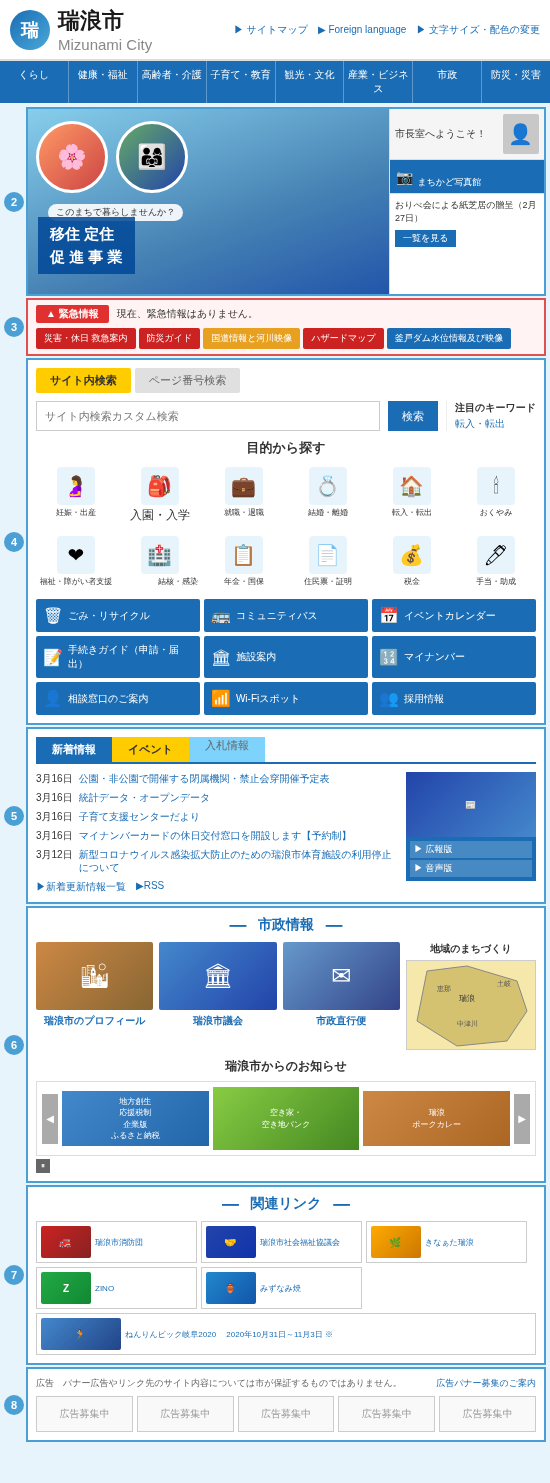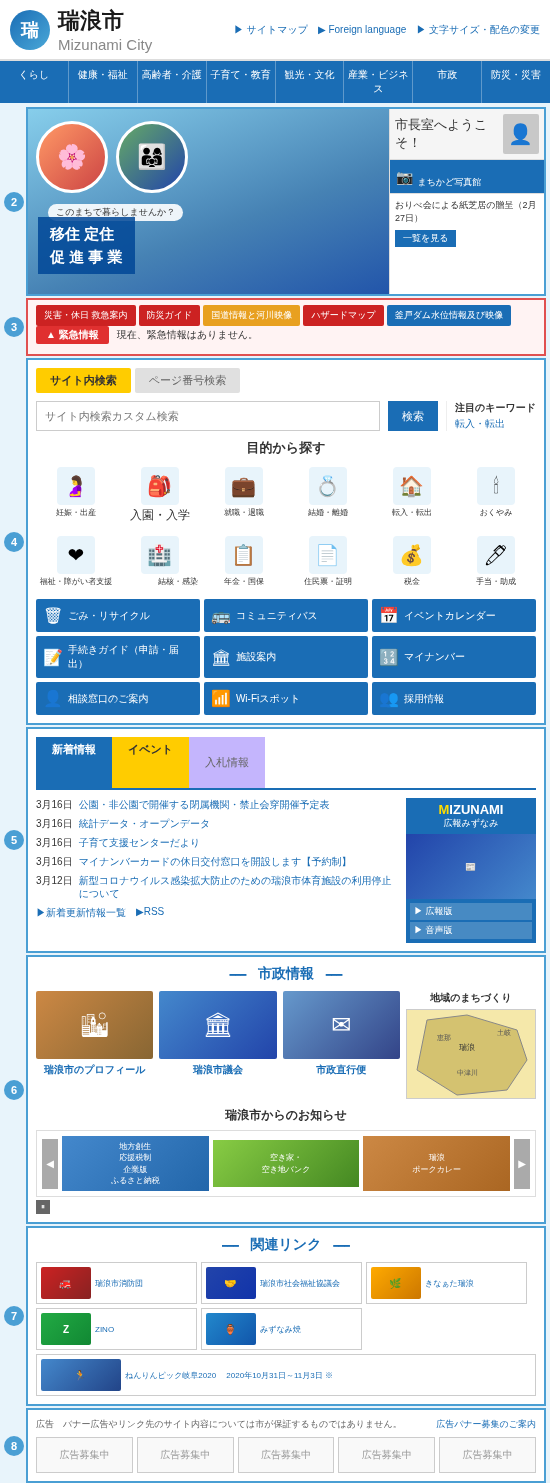--- a/index.html
+++ b/index.html
@@ -50,50 +50,50 @@
         <div style="position:absolute; top:95px; left:20px; background:rgba(255,255,255,0.9); color:#333; font-size:9px; padding:2px 8px; border-radius:10px;">このまちで暮らしませんか？</div>
 
         <div style="position:absolute; bottom:20px; left:10px; background:rgba(0,70,150,0.85); color:white; font-size:15px; font-weight:bold; padding:6px 12px; line-height:1.5;">
           <div>移住 定住</div>
           <div>促 進 事 業</div>
         </div>
       </div>
 
       <div style="width:155px; display:flex; flex-direction:column; border-left:1px solid #ddd;">
         <div style="background:#f5f5f5; padding:5px; border-bottom:1px solid #ddd; display:flex; align-items:center; gap:4px; cursor:pointer;">
-          <div style="font-size:13px; color:#333; flex:1;">市長室へようこそ！</div>
+          <div style="font-size:10px; color:#333; flex:1;">市長室へようこそ！</div>
           <div style="width:36px; height:40px; background:#c8c8c8; border-radius:2px; display:flex; align-items:center; justify-content:center; font-size:20px;">👤</div>
         </div>
         <div style="background:#1a6db5; color:white; padding:4px 6px; display:flex; align-items:center; gap:4px; cursor:pointer; border-bottom:1px solid #ddd;">
           <span style="font-size:14px;">📷</span>
           <span style="font-size:9px;margin-top:12px;">まちかど写真館</span>
         </div>
         <div style="flex:1; padding:5px; background:white;">
           <div style="font-size:9px; color:#333; line-height:1.4;">おりべ会による紙芝居の贈呈（2月27日）</div>
           <div style="background:#1a6db5; color:white; font-size:9px; padding:2px 8px; display:inline-block; margin-top:6px; cursor:pointer;">一覧を見る</div>
         </div>
       </div>
     </div>
   </div>
 </div>
 
 <div style="display:flex; margin:2px 4px; gap:0;">
   <div style="background:#4a9fd4; color:white; border-radius:50%; width:20px; height:20px; text-align:center; line-height:20px; font-size:11px; font-weight:bold; flex-shrink:0; align-self:center; margin-right:2px;">3</div>
   <div style="flex:1; border:2px solid #e05050; background:#fff3f3; padding:5px 8px;">
+    <div style="display:flex; align-items:center; gap:8px; margin-bottom:5px;">
+      <div style="background:#e03030; color:white; padding:2px 10px; font-size:10px; font-weight:bold; border-radius:2px;">▲ 緊急情報</div>
+      <div style="font-size:10px; color:#333;">現在、緊急情報はありません。</div>
+    </div>
     <div style="display:flex; gap:3px; flex-wrap:wrap;">
       <div style="background:#cc2222; color:white; padding:4px 8px; font-size:9px; cursor:pointer; border-radius:2px;">災害・休日 救急案内</div>
       <div style="background:#cc2222; color:white; padding:4px 8px; font-size:9px; cursor:pointer; border-radius:2px;">防災ガイド</div>
       <div style="background:#e8a020; color:white; padding:4px 8px; font-size:9px; cursor:pointer; border-radius:2px;">国道情報と河川映像</div>
       <div style="background:#cc2222; color:white; padding:4px 8px; font-size:9px; cursor:pointer; border-radius:2px;">ハザードマップ</div>
       <div style="background:#1a6db5; color:white; padding:4px 8px; font-size:9px; cursor:pointer; border-radius:2px;">釜戸ダム水位情報及び映像</div>
     </div>
-    <div style="display:flex; align-items:center; gap:8px; margin-bottom:5px;">
-      <div style="background:#e03030; color:white; padding:2px 10px; font-size:10px; font-weight:bold; border-radius:2px;">▲ 緊急情報</div>
-      <div style="font-size:10px; color:#333;">現在、緊急情報はありません。</div>
-    </div>
   </div>
 </div>
 
 <div style="display:flex; margin:2px 4px; gap:0;">
   <div style="background:#4a9fd4; color:white; border-radius:50%; width:20px; height:20px; text-align:center; line-height:20px; font-size:11px; font-weight:bold; flex-shrink:0; align-self:center; margin-right:2px;">4</div>
   <div style="flex:1; border:2px solid #4a9fd4; background:white; padding:8px;">
 
 
     <div style="display:flex; gap:4px; margin-bottom:8px;">
       <div style="padding:5px 14px; font-size:11px; cursor:pointer; background:#ffcc00; color:#333; font-weight:bold; border-radius:2px;">サイト内検索</div>
@@ -195,21 +195,21 @@
   </div>
 </div>
 
 <div style="display:flex; margin:2px 4px; gap:0;">
   <div style="background:#4a9fd4; color:white; border-radius:50%; width:20px; height:20px; text-align:center; line-height:20px; font-size:11px; font-weight:bold; flex-shrink:0; align-self:center; margin-right:2px;">5</div>
   <div style="flex:1; border:2px solid #4a9fd4; background:white; padding:8px;">
 
     <div style="display:flex; border-bottom:2px solid #1a6db5; margin-bottom:8px;">
       <div style="padding:5px 16px; font-size:11px; cursor:pointer; background:#1a6db5; color:white; font-weight:bold;">新着情報</div>
       <div style="padding:5px 16px; font-size:11px; cursor:pointer; background:#ffcc00; color:#333; font-weight:bold;">イベント</div>
-      <div style="padding:18px 16px; font-size:11px; cursor:pointer; background:#c4b5fd; color:#666;">入札情報</div>
+      <div style="padding:1px 16px; font-size:11px; cursor:pointer; background:#7dd3fc; color:#666;">入札情報</div>
     </div>
 
     <div style="display:flex; gap:8px;">
       <div style="flex:1;">
         <div style="display:flex; gap:6px; margin-bottom:5px; font-size:10px; align-items:flex-start;">
           <span style="color:#333; white-space:nowrap;">3月16日</span>
           <span style="color:#1a6db5; cursor:pointer; line-height:1.3;">公園・非公園で開催する閉属機関・禁止会穿開催予定表</span>
         </div>
         <div style="display:flex; gap:6px; margin-bottom:5px; font-size:10px; align-items:flex-start;">
           <span style="color:#333; white-space:nowrap;">3月16日</span>
@@ -227,26 +227,20 @@
           <span style="color:#333; white-space:nowrap;">3月12日</span>
           <span style="color:#1a6db5; cursor:pointer; line-height:1.3;">新型コロナウイルス感染拡大防止のための瑞浪市体育施設の利用停止について</span>
         </div>
         <div style="display:flex; gap:10px; margin-top:6px; font-size:10px;">
           <span style="color:#1a6db5; cursor:pointer;">▶新着更新情報一覧</span>
           <span style="color:#1a6db5; cursor:pointer;">▶RSS</span>
         </div>
       </div>
 
       <div style="width:130px; flex-shrink:0;">
-        <div style="background:#1a6db5; color:white; padding:4px; text-align:center;">
-          <div style="font-size:13px; font-weight:bold;">
-            <span style="color:#ffdd00;">M</span><span>IZUNAMI</span>
-          </div>
-          <div style="font-size:9px;">広報みずなみ</div>
-        </div>
         <div style="width:100%; height:65px; background:linear-gradient(135deg,#2244aa,#4488cc); display:flex; align-items:center; justify-content:center; color:white; font-size:9px;">
           <span>📰</span>
         </div>
         <div style="background:#1a6db5; padding:4px; display:flex; flex-direction:column; gap:2px;">
           <div style="background:rgba(255,255,255,0.2); color:white; padding:2px 4px; font-size:9px; cursor:pointer;">▶ 広報版</div>
           <div style="background:rgba(255,255,255,0.2); color:white; padding:2px 4px; font-size:9px; cursor:pointer;">▶ 音声版</div>
         </div>
       </div>
     </div>
   </div>
@@ -289,21 +283,21 @@
           </svg>
         </div>
       </div>
     </div>
 
     <div style="text-align:center; font-size:12px; font-weight:bold; color:#333; margin:6px 0;">瑞浪市からのお知らせ</div>
 
     <div style="background:white; border:1px solid #ddd; padding:5px; display:flex; align-items:center; gap:4px;">
       <div style="background:#aaa; color:white; width:16px; height:50px; display:flex; align-items:center; justify-content:center; cursor:pointer; font-size:10px; flex-shrink:0;">◀</div>
       <div style="flex:1; height:55px; background:linear-gradient(135deg,#4488cc,#2266aa); color:white; display:flex; align-items:center; justify-content:center; font-size:8px; text-align:center; cursor:pointer; line-height:1.4;">地方創生<br>応援税制<br>企業版<br>ふるさと納税</div>
-      <div style="flex:1; height:47px; background:linear-gradient(135deg,#88cc44,#448822); color:white; display:flex; align-items:center; justify-content:center; font-size:8px; text-align:center; cursor:pointer; line-height:1.4;">空き家・<br>空き地バンク</div>
+      <div style="flex:1; height:63px; background:linear-gradient(135deg,#88cc44,#448822); color:white; display:flex; align-items:center; justify-content:center; font-size:8px; text-align:center; cursor:pointer; line-height:1.4;">空き家・<br>空き地バンク</div>
       <div style="flex:1; height:55px; background:linear-gradient(135deg,#cc8844,#aa6622); color:white; display:flex; align-items:center; justify-content:center; font-size:8px; text-align:center; cursor:pointer; line-height:1.4;">瑞浪<br>ポークカレー</div>
       <div style="background:#aaa; color:white; width:16px; height:50px; display:flex; align-items:center; justify-content:center; cursor:pointer; font-size:10px; flex-shrink:0;">▶</div>
     </div>
     <div style="margin-top:3px;">
       <div style="background:#666; color:white; width:14px; height:14px; display:flex; align-items:center; justify-content:center; font-size:8px; cursor:pointer;">⏸</div>
     </div>
   </div>
 </div>
 
 <div style="display:flex; margin:2px 4px; gap:0;">

